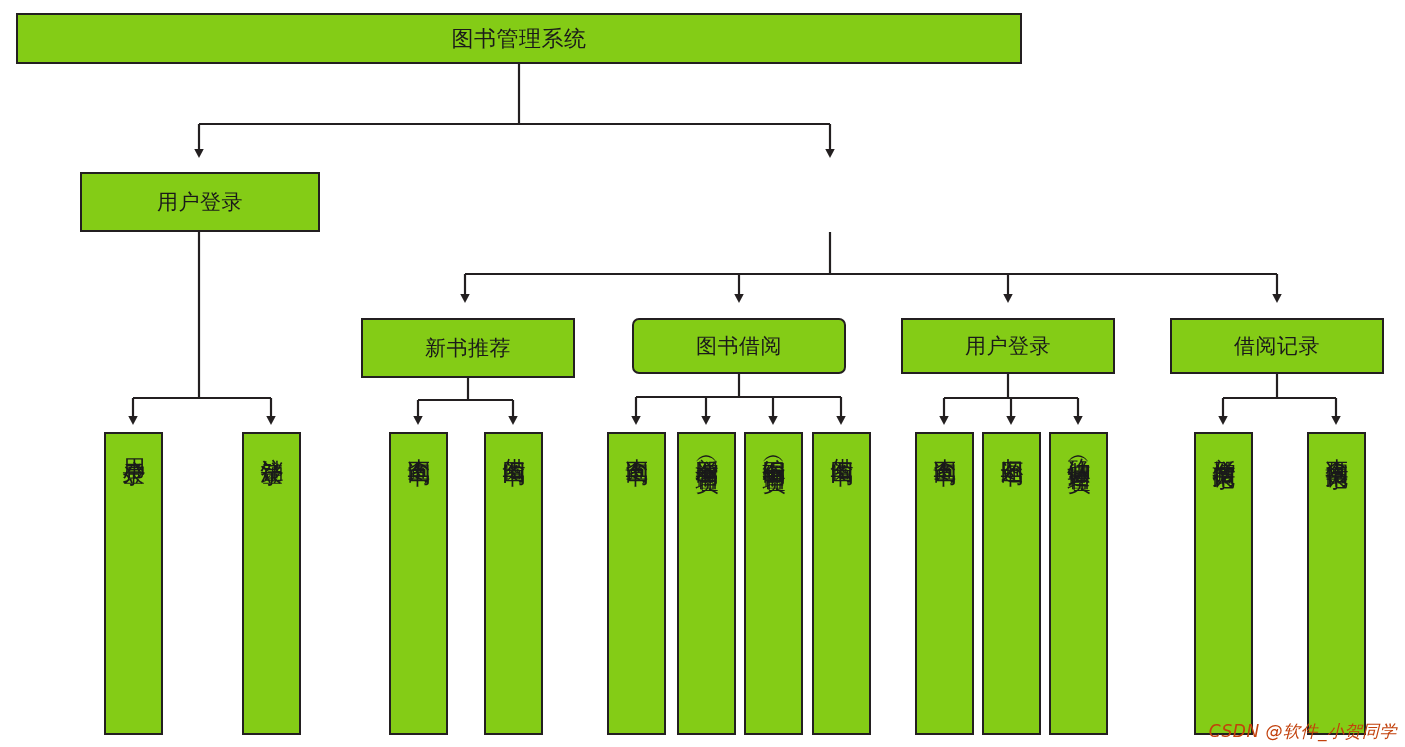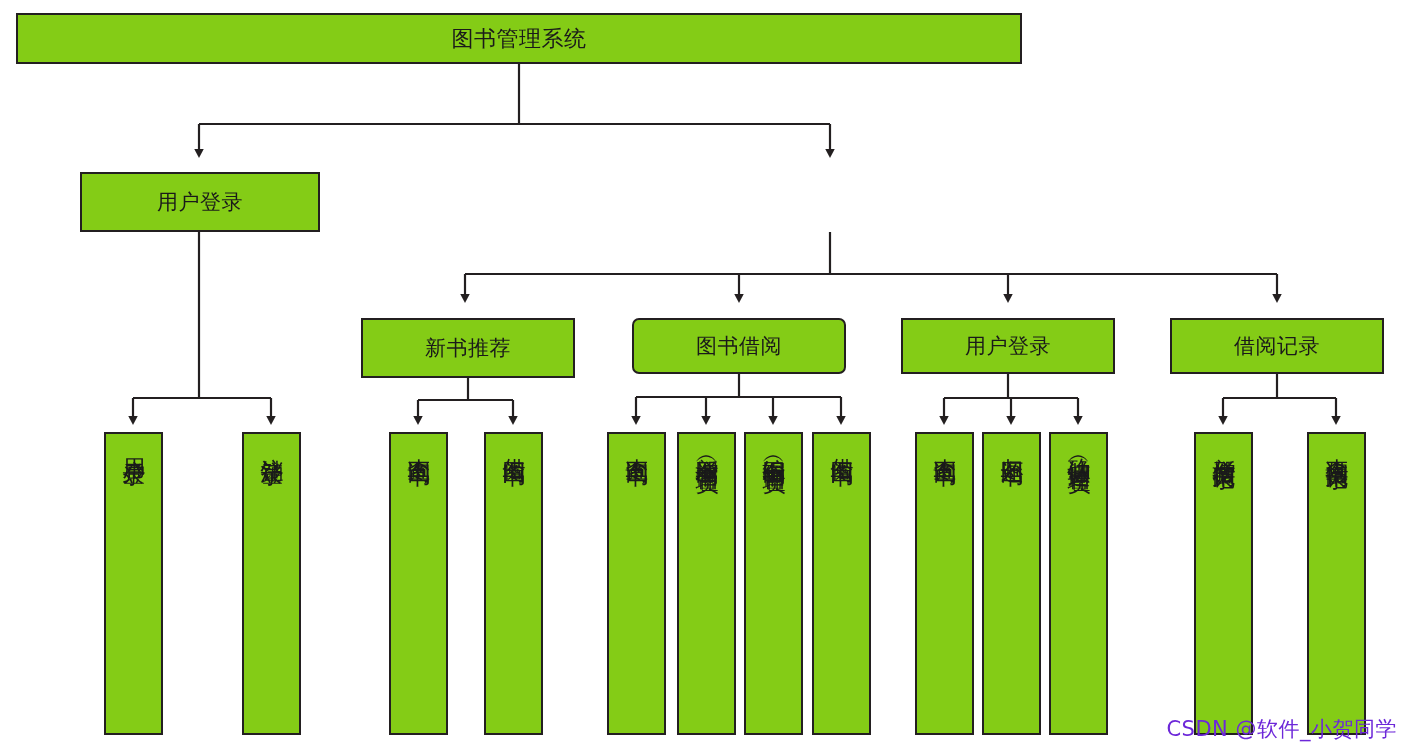--- a/index.html
+++ b/index.html
@@ -57,25 +57,26 @@
     position:absolute;
     left:0;top:0;
     width:1405px;height:747px;
     pointer-events:none;
   }
   
   #watermark{
     position:absolute;
     right:8px;
     bottom:4px;
-    font-size:21px;
-    color:#6d28d9;
+    font-size:17px;
+    color:#c2410c;
     font-family:"DejaVu Sans","Liberation Sans",sans-serif;
     white-space:nowrap;
     letter-spacing:0.5px;
+    font-style:italic;
   }
 </style>
 </head>
 <body>
 
 <div id="canvas">
 
   <svg id="wires" viewBox="0 0 1405 747" width="1405" height="747">
     <defs>
       <marker id="ah" markerWidth="11" markerHeight="11" refX="1.5" refY="5" orient="auto" markerUnits="userSpaceOnUse">

